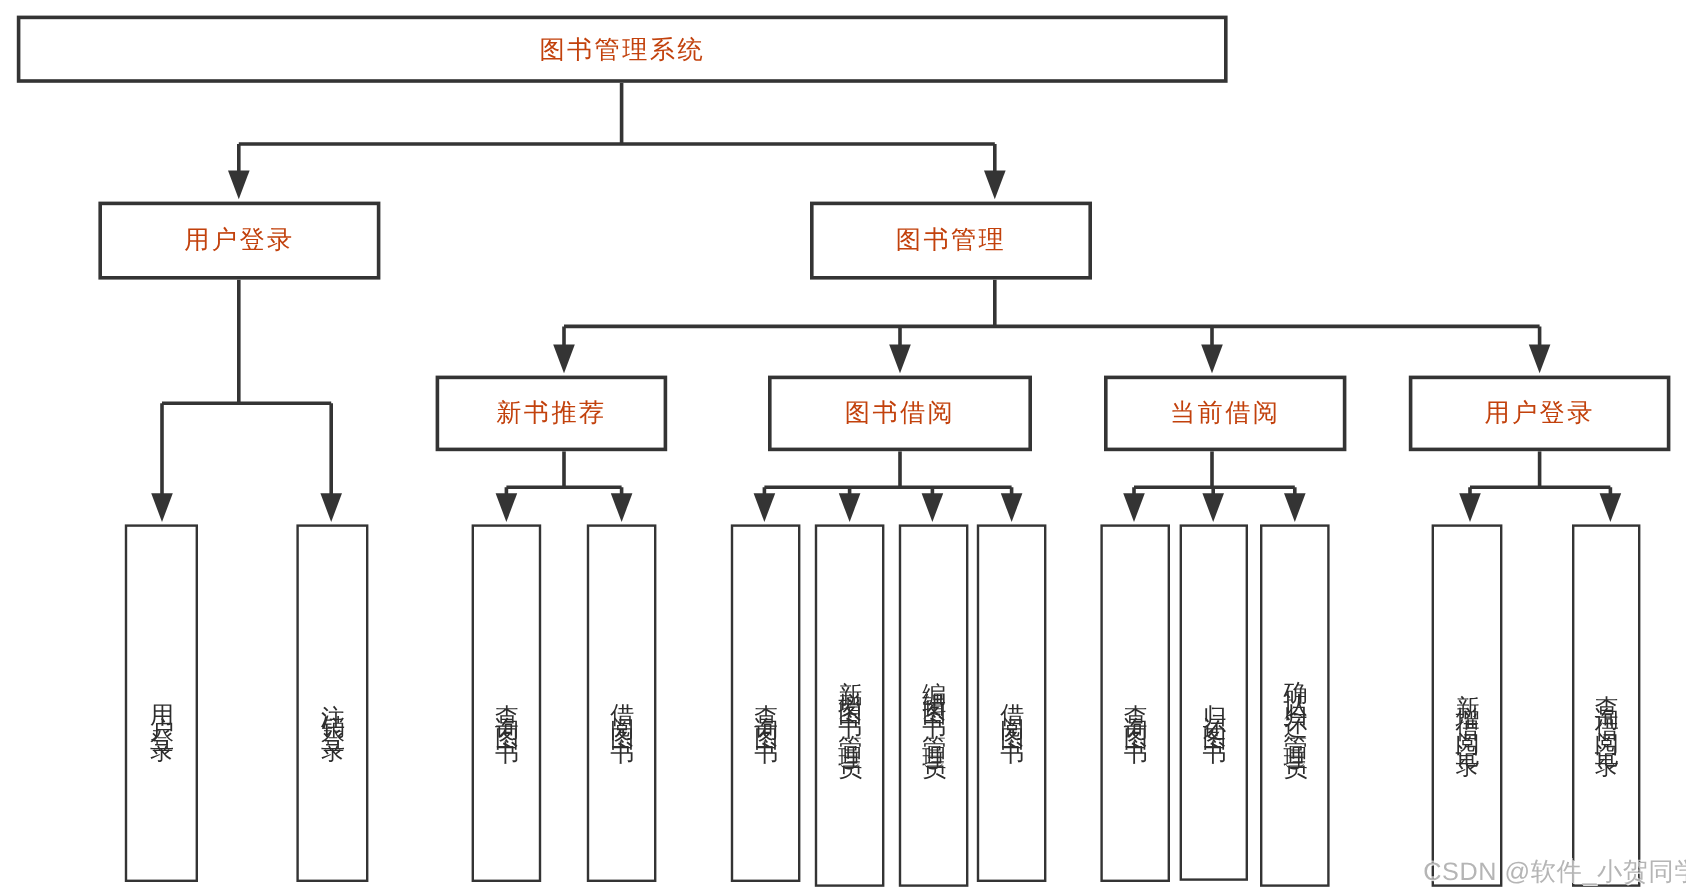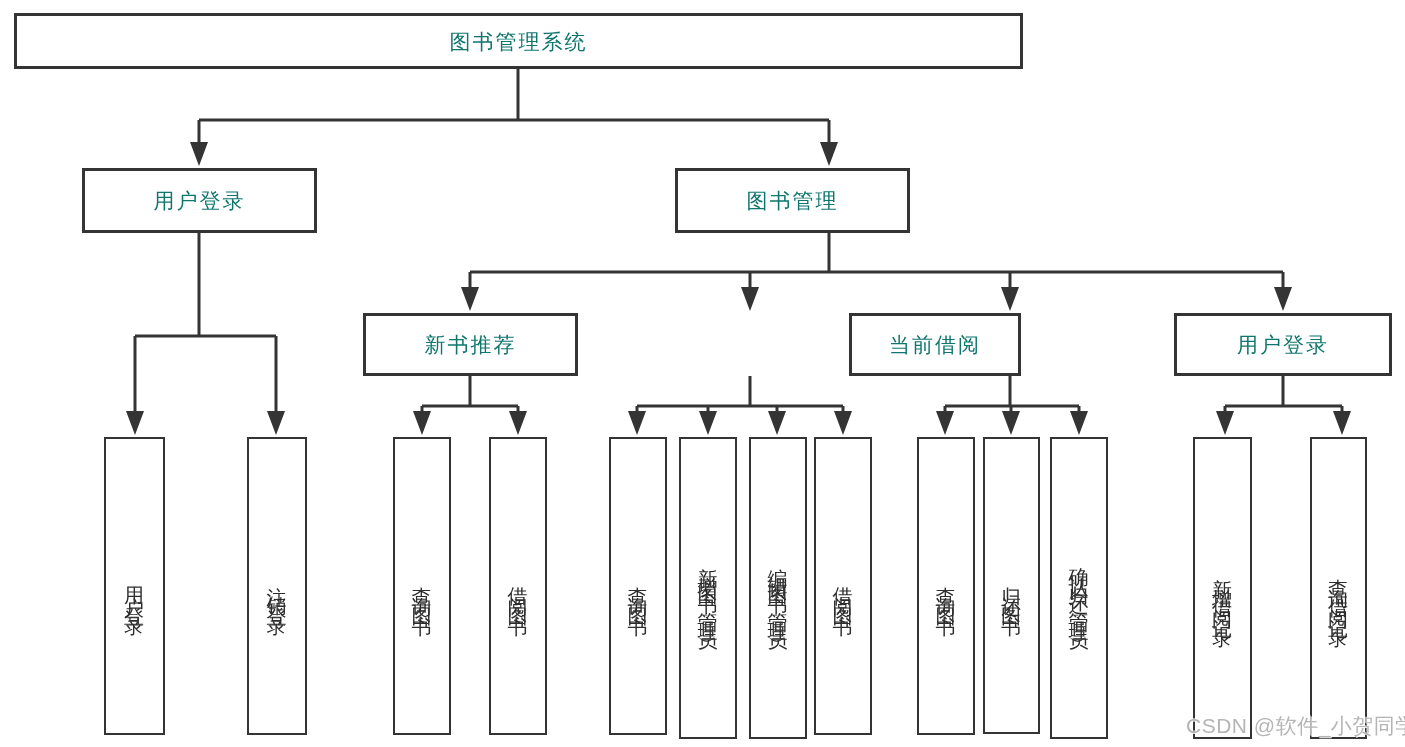--- a/index.html
+++ b/index.html
@@ -16,21 +16,21 @@
     box-sizing:border-box;
     border:3px solid #343434;
     background:#ffffff;
     display:flex;
     align-items:center;
     justify-content:center;
   }
   .node.leaf{border-width:2.5px;}
   .hlabel{
     font-size:21px;
-    color:#0f766e;
+    color:#c2410c;
     letter-spacing:2px;
     white-space:nowrap;
     line-height:1;
   }
   .vlabel{
     writing-mode:vertical-lr;
     text-orientation:mixed;
     font-size:20px;
     color:#2d2d2d;
     letter-spacing:10px;
@@ -99,24 +99,27 @@
     <span class="hlabel">图书管理系统</span>
   </div>
 
   <div class="node" style="left:82px;top:168px;width:235px;height:65px">
     <span class="hlabel">用户登录</span>
   </div>
   <div class="node" style="left:675px;top:168px;width:235px;height:65px">
     <span class="hlabel">图书管理</span>
   </div>
 
-  <div class="node" style="left:363px;top:313px;width:215px;height:63px">
+  <div class="node" style="left:363px;top:313px;width:193px;height:63px">
     <span class="hlabel">新书推荐</span>
   </div>
-  <div class="node" style="left:849px;top:313px;width:172px;height:63px">
+  <div class="node" style="left:640px;top:313px;width:220px;height:63px">
+    <span class="hlabel">图书借阅</span>
+  </div>
+  <div class="node" style="left:920px;top:313px;width:202px;height:63px">
     <span class="hlabel">当前借阅</span>
   </div>
   <div class="node" style="left:1174px;top:313px;width:218px;height:63px">
     <span class="hlabel">用户登录</span>
   </div>
 
   <div class="node leaf" style="left:104px;top:437px;width:61px;height:298px">
     <span class="vlabel">用户登录</span>
   </div>
   <div class="node leaf" style="left:247px;top:437px;width:60px;height:298px">

